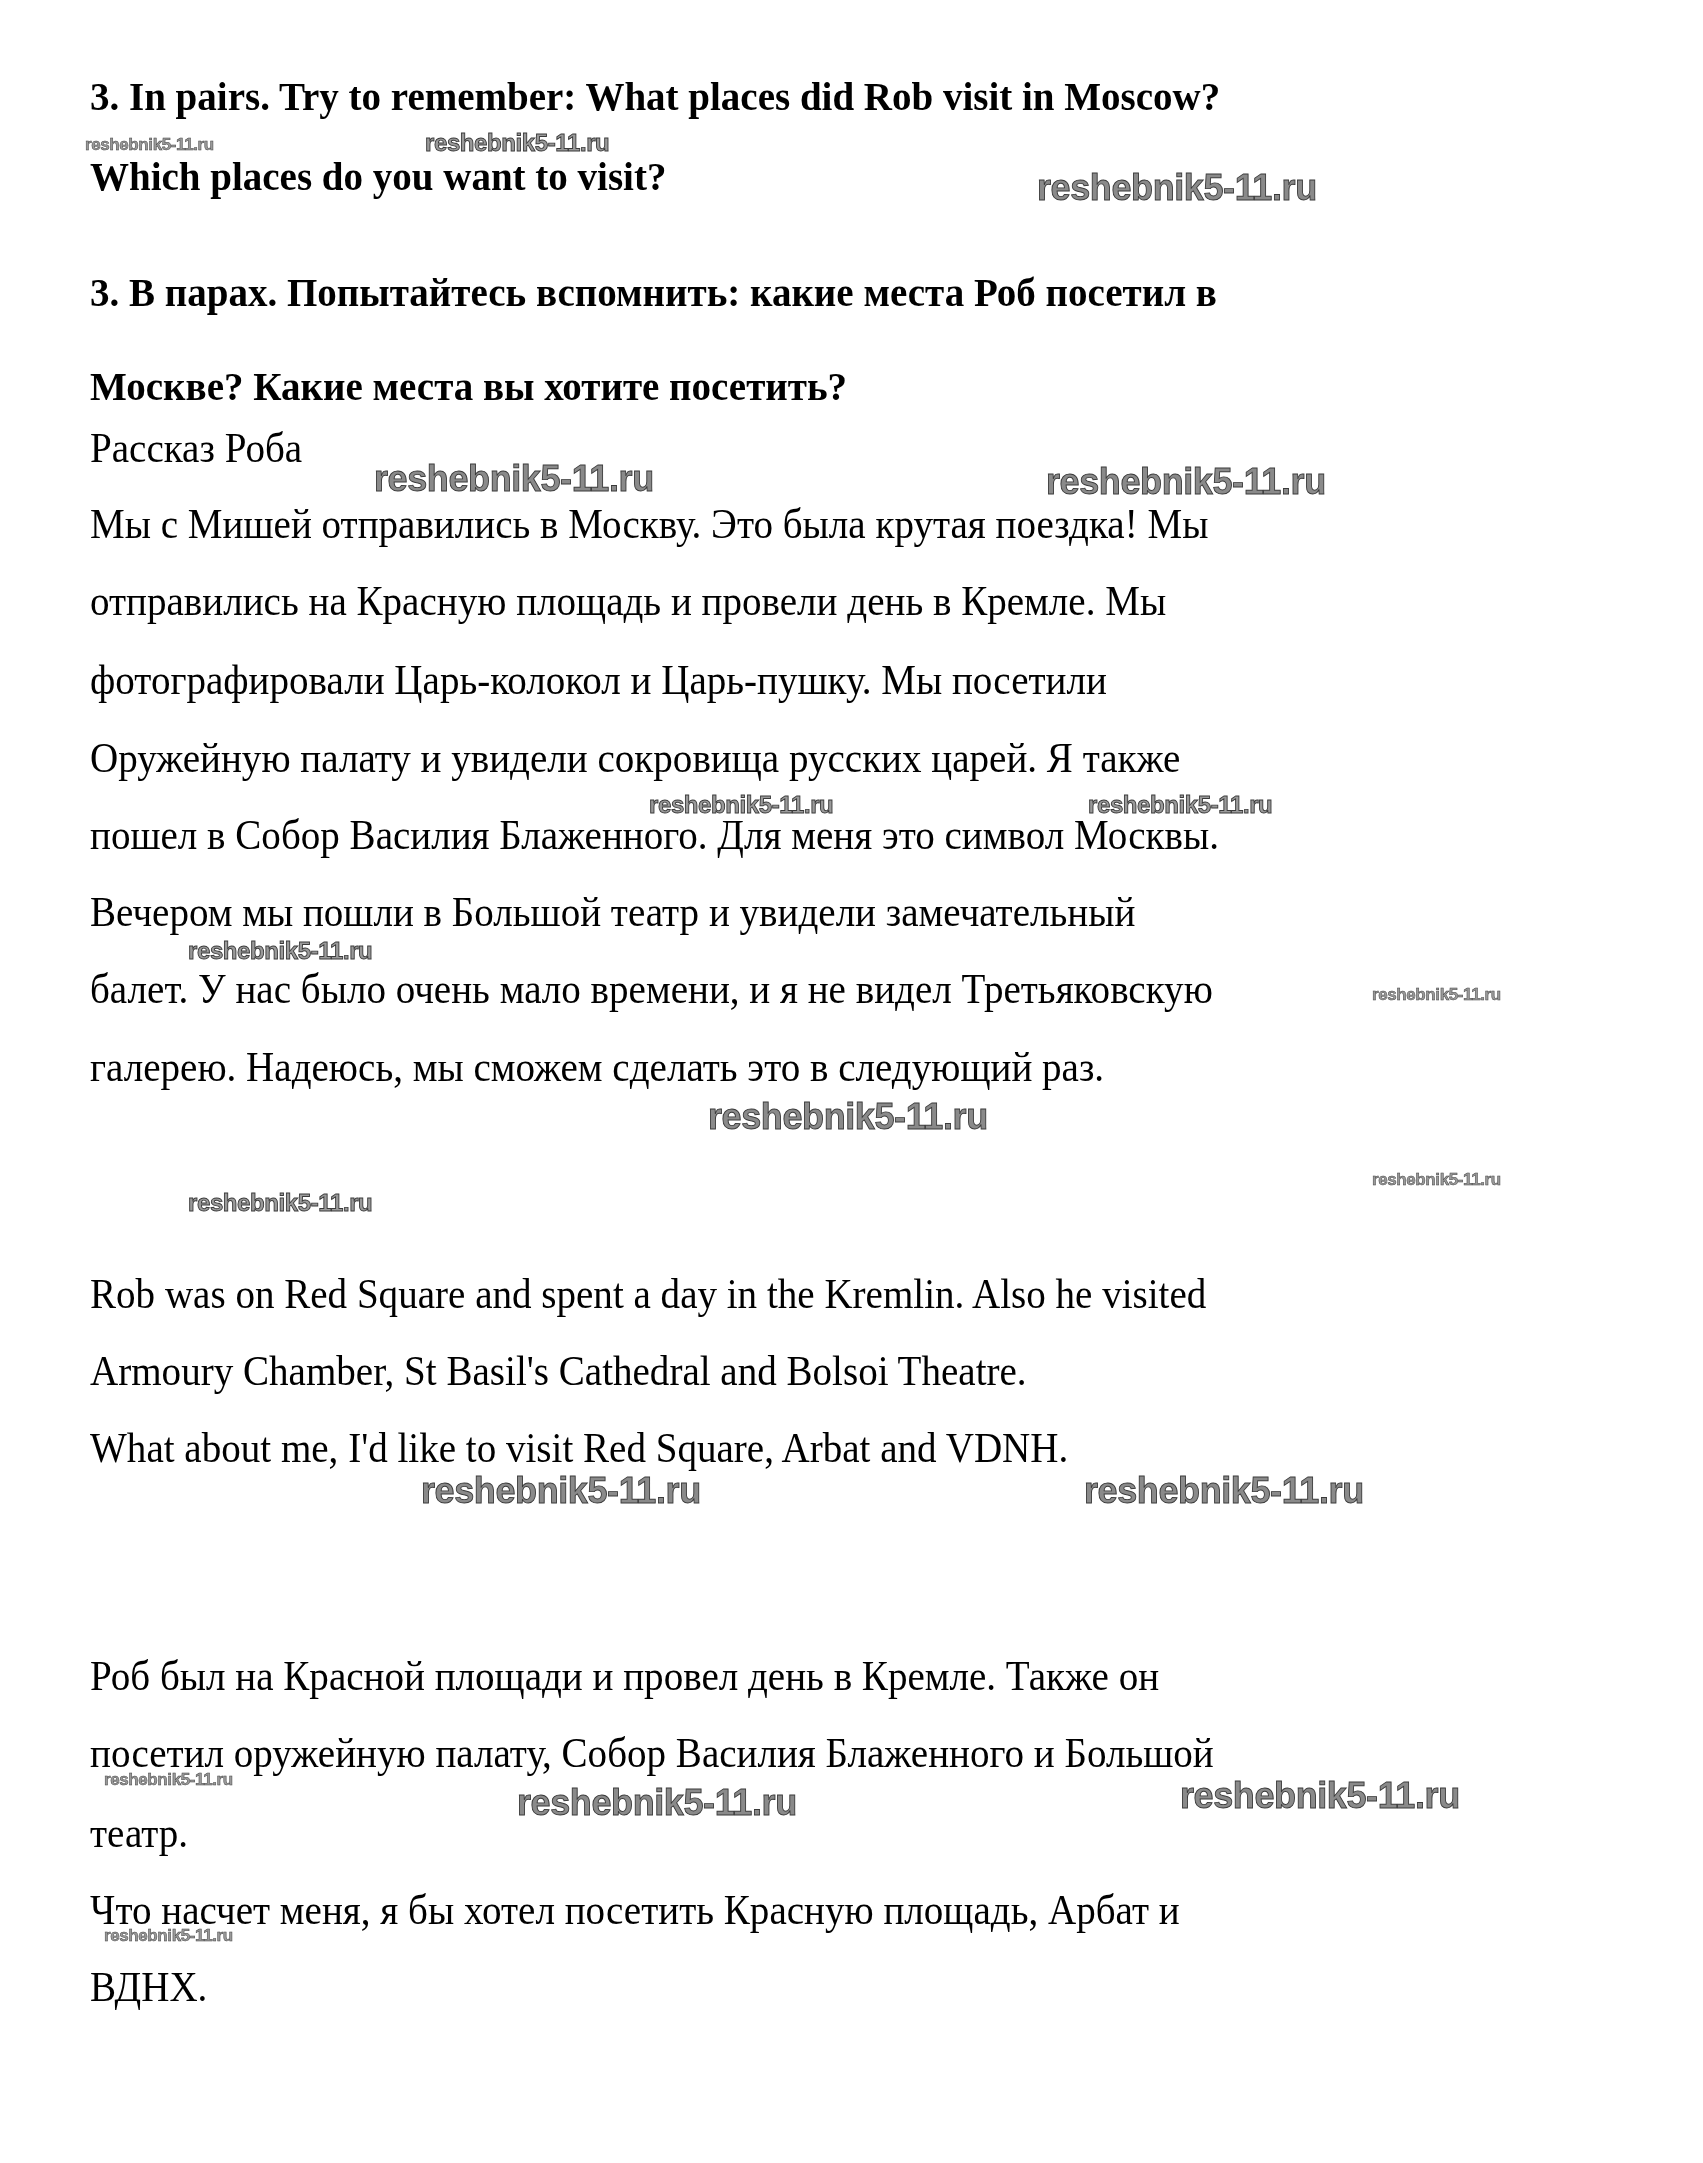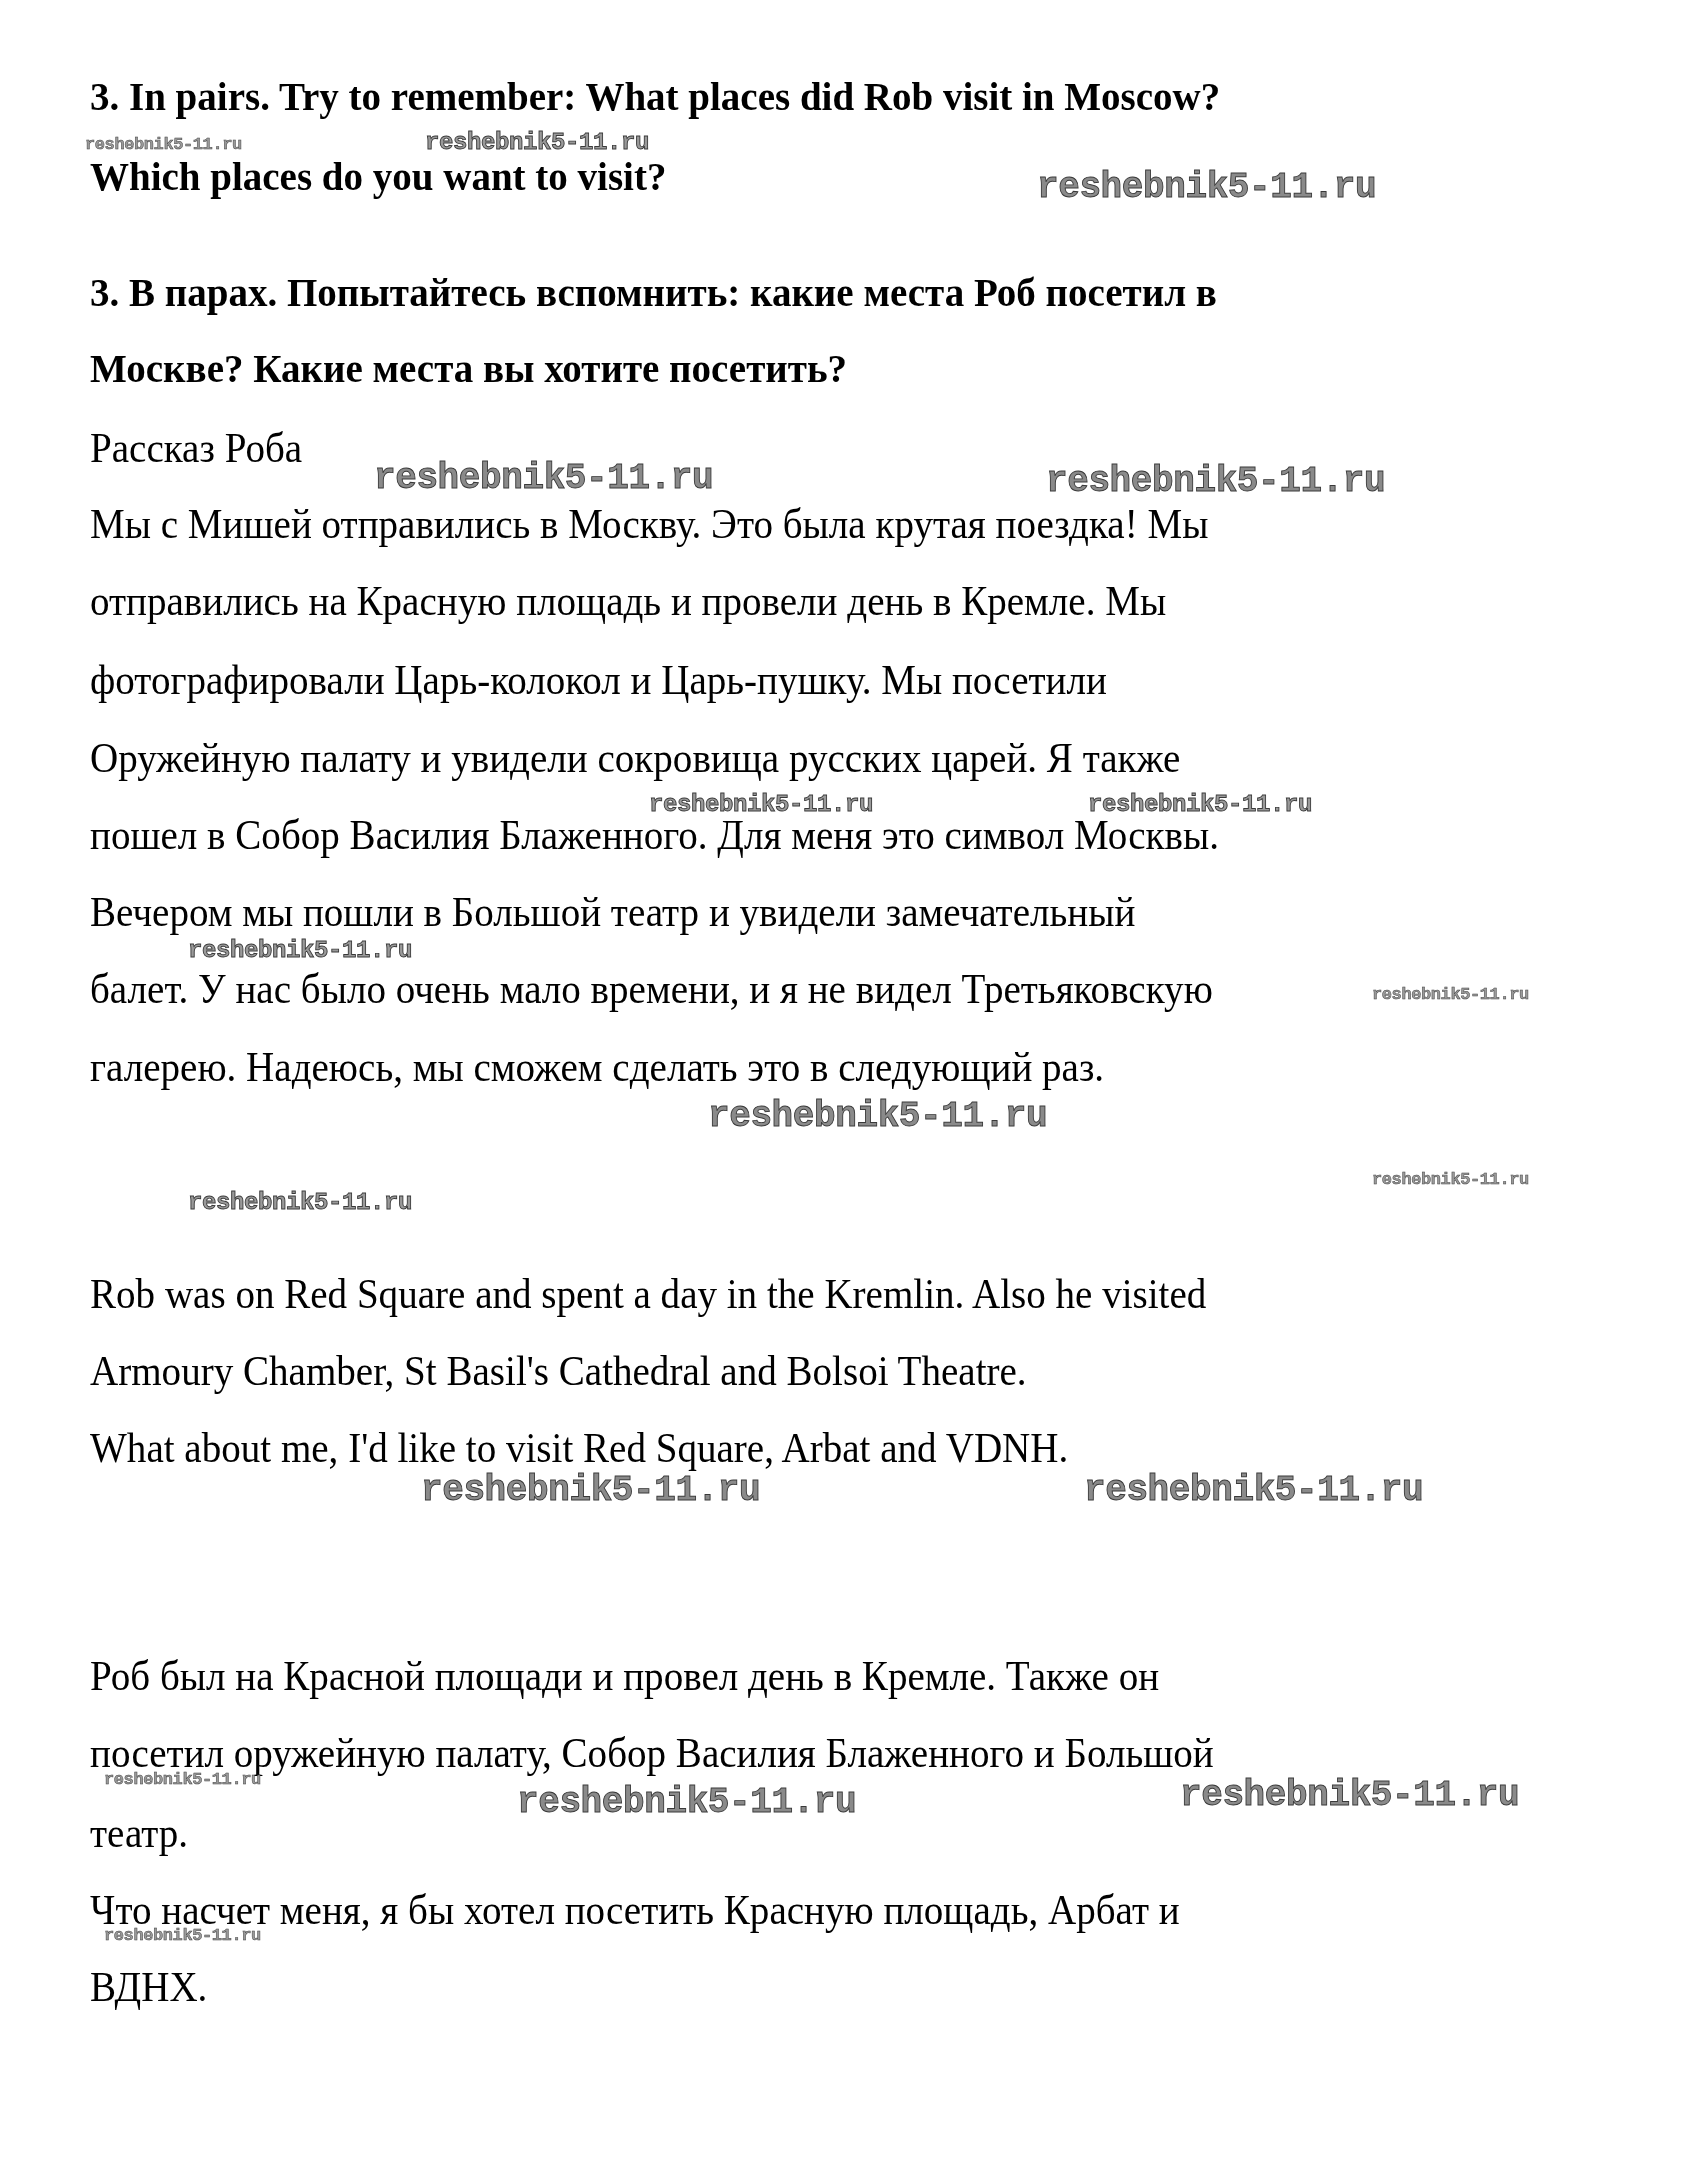--- a/index.html
+++ b/index.html
@@ -1,34 +1,34 @@
 <!DOCTYPE html>
 <html style="font-size:14.3px"><head>
 <meta charset="utf-8">
 <style>
   html, body { margin: 0; padding: 0; background: #ffffff; }
   body { width: 1703px; height: 2164px; position: relative; overflow: hidden;
          font-family: "Liberation Serif", "DejaVu Serif", serif; color: #000; }
   .line { position: absolute; left: 90px; white-space: nowrap; line-height: 1; }
   .bold { font-weight: bold; font-size: 39px; }
   .body { font-size: 42px; transform: scaleX(0.93); transform-origin: left center; }
-  .wm { position: absolute; white-space: nowrap; font-family: Liberation Mono, monospace;
+  .wm { position: absolute; white-space: nowrap; font-family: Liberation Sans, sans-serif;
         font-weight: bold; color: #8a8a8a; line-height: 1;
         -webkit-text-stroke: 0.9px #3a3a3a; letter-spacing: -0.4px; }
   .wm.big { font-size: 36px; }
   .wm.mid { font-size: 24px; color: #9a9a9a; }
   .wm.small { font-size: 17px; color: #9a9a9a; -webkit-text-stroke: 0.5px #444; }
 </style>
 </head>
 <body>
 
 <div class="line bold" style="top:77px;">3. In pairs. Try to remember: What places did Rob visit in Moscow?</div>
 <div class="line bold" style="top:157px;">Which places do you want to visit?</div>
 <div class="line bold" style="top:273px;text-align:right;">3. В парах. Попытайтесь вспомнить: какие места Роб посетил в</div>
-<div class="line bold" style="top:349px;">Москве? Какие места вы хотите посетить?</div>
+<div class="line bold" style="top:367px;">Москве? Какие места вы хотите посетить?</div>
 
 <div class="line body" style="top:427px;">Рассказ Роба</div>
 <div class="line body" style="top:503px;">Мы с Мишей отправились в Москву. Это была крутая поездка! Мы</div>
 <div class="line body" style="top:580px;">отправились на Красную площадь и провели день в Кремле. Мы</div>
 <div class="line body" style="top:659px;">фотографировали Царь-колокол и Царь-пушку. Мы посетили</div>
 <div class="line body" style="top:737px;">Оружейную палату и увидели сокровища русских царей. Я также</div>
 <div class="line body" style="top:814px;">пошел в Собор Василия Блаженного. Для меня это символ Москвы.</div>
 <div class="line body" style="top:891px;">Вечером мы пошли в Большой театр и увидели замечательный</div>
 <div class="line body" style="top:968px;">балет. У нас было очень мало времени, и я не видел Третьяковскую</div>
 <div class="line body" style="top:1046px;">галерею. Надеюсь, мы сможем сделать это в следующий раз.</div>

